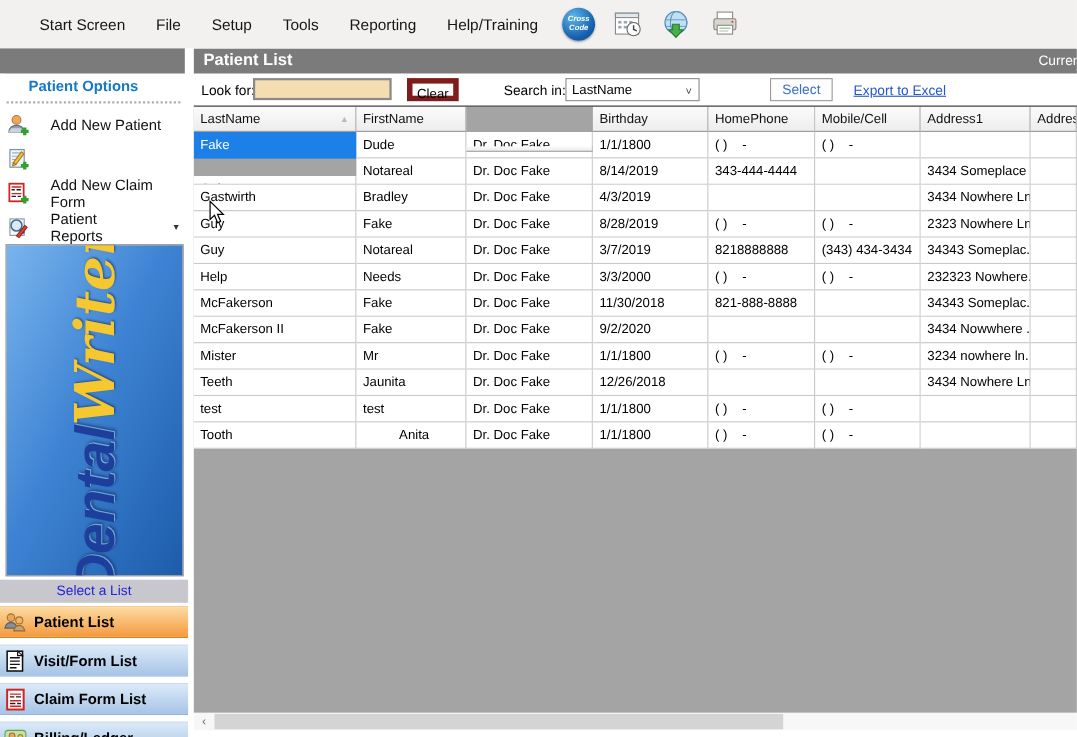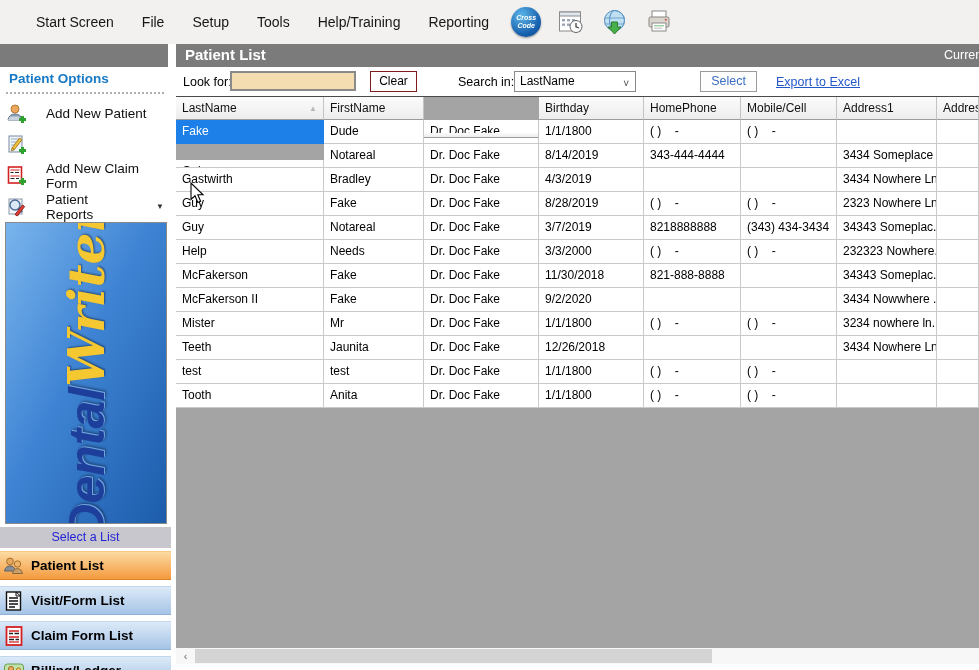--- a/index.html
+++ b/index.html
@@ -17,21 +17,21 @@
                color:#fff; font-size:7px; font-weight:bold; font-style:italic;
                display:flex; flex-direction:column; align-items:center; justify-content:center;
                line-height:8px; box-shadow:0 1px 2px rgba(0,0,0,.4); }
   .ico-box { width:28px; height:28px; display:flex; align-items:center; justify-content:center; }
 
   
   .left-strip { position:absolute; left:0; top:67px; width:4px; height:603px; background:#e3e3e3;
                 border-right:1px solid #cfcfcf; }
   .side-top-strip { position:absolute; left:0; top:44px; width:168px; height:23px; background:#7b7b7b; }
   .sidebar { position:absolute; left:0; top:67px; width:171px; height:603px; background:#fff; }
-  .side-title { position:absolute; left:9px; top:4px; color:#1779c4; font-weight:bold; font-size:13.5px; }
+  .side-title { position:absolute; left:26px; top:4px; color:#1779c4; font-weight:bold; font-size:13.5px; }
   .dotted-sep { position:absolute; left:6px; top:25px; width:158px; border-top:2px dotted #aeaeae; }
   .action-list { position:absolute; left:6px; top:31px; width:162px; }
   .action-item { height:31px; display:flex; align-items:center; gap:19px; font-size:13.5px; color:#101010; cursor:default; }
   .action-item .dd-arrow { margin-left:auto; margin-right:4px; font-size:8px; color:#333; }
   .icon16 { width:21px; height:21px; flex:0 0 21px; display:inline-flex; }
 
   .logo { position:absolute; left:5px; top:155px; width:162px; height:302px; overflow:hidden;
           background:linear-gradient(118deg, #79b4ec 0%, #3f84d4 45%, #1c5cab 100%);
           border:1px solid #8a8a8a; }
   .logo-text { position:absolute; left:50%; top:50%; transform:translate(-50%,-50%) rotate(-90deg);
@@ -52,21 +52,21 @@
   .main { position:absolute; left:176px; top:44px; width:803px; height:626px; background:#fff; overflow:hidden; }
   .title-bar { position:absolute; left:0; top:0; width:803px; height:23px; background:#7b7b7b; }
   .title-text { position:absolute; left:9px; top:2px; color:#fff; font-weight:bold; font-size:15px; }
   .title-right { position:absolute; left:768px; top:4px; color:#fff; font-size:12.5px; white-space:nowrap; }
 
   .toolbar { position:absolute; left:0; top:23px; width:803px; height:30px; background:#fff; font-size:12.5px; }
   .tb-lbl { position:absolute; color:#000; }
   .lookfor-input { position:absolute; left:54px; top:4px; width:126px; height:20px; background:#f4ddb0;
                    border:2px solid #8a8a8a; font-size:12px; padding:0 3px; }
   .btn-clear { position:absolute; left:194px; top:4px; width:47px; height:21px; background:#fdfdfd;
-               border:1px solid #7f1d1d; font-size:12px; color:#000; text-align:center; line-height:19px; cursor:default; }
+               border:5px solid #7f1d1d; font-size:12px; color:#000; text-align:center; line-height:19px; cursor:default; }
   .combo { position:absolute; left:338px; top:4px; width:122px; height:21px; background:#fff;
            border:1px solid #8a8a8a; font-size:12px; line-height:19px; padding-left:5px; cursor:default; }
   .combo-arrow { position:absolute; right:6px; top:2px; font-size:10px; color:#444; }
   .btn-select { position:absolute; left:524px; top:4px; width:57px; height:21px; background:#fdfdfd;
                 border:1px solid #9a9a9a; color:#3b6fc4; font-size:12.5px; text-align:center; line-height:19px; cursor:default; }
   .export-link { position:absolute; left:600px; top:8px; color:#2458c8; font-size:12.5px;
                  text-decoration:underline; cursor:pointer; }
 
   .grid-area { position:absolute; left:0; top:52px; width:803px; height:552px; background:#a4a4a4;
                border-top:1px solid #4a4a4a; overflow:hidden; }
@@ -91,22 +91,22 @@
 <body>
 
 <div class="app">
 
   <div class="menubar">
     <div id="menu-items" style="display:flex">
         <div class="menu-item">Start Screen</div>
         <div class="menu-item">File</div>
         <div class="menu-item">Setup</div>
         <div class="menu-item">Tools</div>
+        <div class="menu-item">Reporting</div>
         <div class="menu-item">Help/Training</div>
-        <div class="menu-item">Reporting</div>
       </div>
     <div id="menu-icons" class="menu-icons">
         <div class="ico-badge">
           <span>Cross</span>
           <span>Code</span>
         </div>
         <div class="ico-box">
           <svg viewBox="0 0 26 26" width="26" height="26">
             <rect x="1.5" y="3" width="21" height="19" fill="#fff" stroke="#8a8a8a"></rect>
             <rect x="1.5" y="3" width="21" height="4" fill="#dfe7ef" stroke="#8a8a8a"></rect>
@@ -392,21 +392,21 @@
             <div class="td" style="width: 100px;">test</div>
             <div class="td" style="width: 115px;">Dr. Doc Fake</div>
             <div class="td" style="width: 105px;">1/1/1800</div>
             <div class="td" style="width: 97px;">( )    -</div>
             <div class="td" style="width: 96px;">( )    -</div>
             <div class="td" style="width: 100px;"></div>
             <div class="td" style="width: 42px;"></div>
           </div>
           <div class="tr">
             <div class="td" style="width: 148px;">Tooth</div>
-            <div class="td" style="width: 100px;">Anita</div>
+            <div class="td" style="width: 100px; text-align: center;">Anita</div>
             <div class="td" style="width: 115px;">Dr. Doc Fake</div>
             <div class="td" style="width: 105px;">1/1/1800</div>
             <div class="td" style="width: 97px;">( )    -</div>
             <div class="td" style="width: 96px;">( )    -</div>
             <div class="td" style="width: 100px;"></div>
             <div class="td" style="width: 42px;"></div>
           </div>
         </div>
     </div>
 

